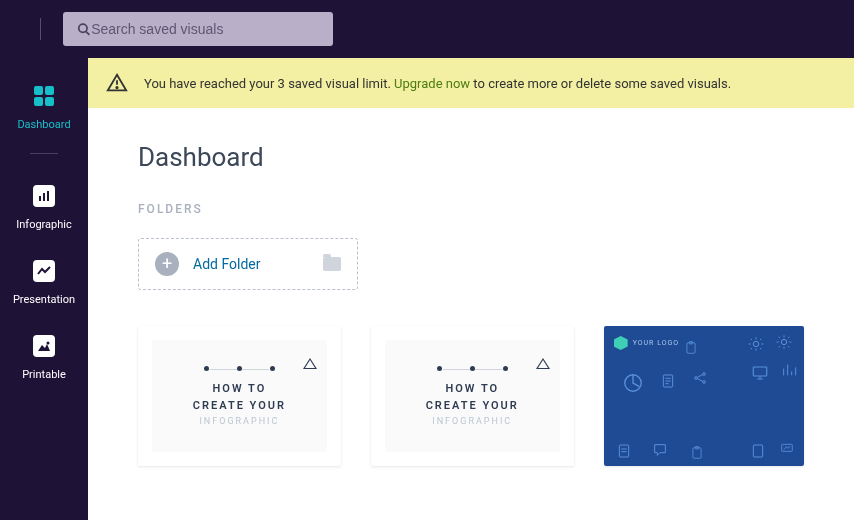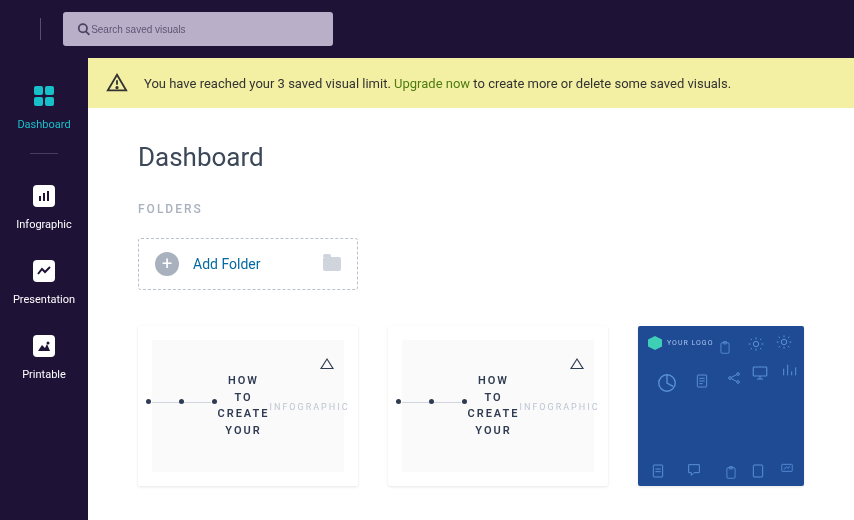--- a/index.html
+++ b/index.html
@@ -4,21 +4,21 @@
 <style>
 * { margin: 0; padding: 0; box-sizing: border-box; }
 body { font-family: -apple-system, BlinkMacSystemFont, "Segoe UI", Roboto, sans-serif; width: 854px; height: 520px; overflow: hidden; background: #fff; }
 
 .topbar { height: 58px; background: #1f1237; display: flex; align-items: center; padding: 0 18px; }
 .logo { display: flex; align-items: center; gap: 8px; }
 .logo-mark { width: 26px; height: 26px; }
 .logo-text { color: #fff; font-weight: 700; letter-spacing: 1px; font-size: 17px; }
 .divider { width: 1px; height: 22px; background: #5a4c77; margin: 0 22px; }
 .search { display: flex; align-items: center; background: #b9afc9; border-radius: 3px; height: 34px; padding: 0 14px; width: 270px; }
-.search input { border: none; background: transparent; outline: none; font-size: 10px; color: #333; width: 100%; }
+.search input { border: none; background: transparent; outline: none; font-size: 14px; color: #333; width: 100%; }
 .search input::placeholder { color: #5e5674; }
 
 .body { display: flex; height: calc(100% - 58px); }
 .sidebar { width: 88px; background: #1f1237; display: flex; flex-direction: column; align-items: center; padding-top: 14px; }
 .side-item { width: 100%; display: flex; flex-direction: column; align-items: center; padding: 10px 0 16px; cursor: pointer; }
 .side-item.active .side-label { color: #17c0c9; }
 .side-icon-wrap { width: 28px; height: 28px; display: flex; align-items: center; justify-content: center; }
 .side-label { color: #fff; font-size: 11px; margin-top: 8px; }
 .side-sep { width: 28px; height: 1px; background: #4a3d62; margin: 6px 0 18px; }
 
@@ -31,22 +31,22 @@
 .page-title { font-size: 26px; color: #3c4858; font-weight: 400; margin-bottom: 30px; }
 .section-label { font-size: 12px; letter-spacing: 2px; color: #a9b1be; font-weight: 500; margin-bottom: 22px; }
 
 .folder-card { border: 1px dashed #b9c1d0; border-radius: 3px; width: 220px; height: 52px; display: flex; align-items: center; padding: 0 16px; gap: 14px; margin-bottom: 36px; cursor: pointer; }
 .plus-circle { width: 24px; height: 24px; border-radius: 50%; background: #a9b1be; color: #fff; display: flex; align-items: center; justify-content: center; font-size: 18px; line-height: 1; }
 .folder-card-label { color: #0369a1; font-size: 14px; flex: 1; }
 .folder-icon { width: 18px; height: 14px; background: #cfd4dd; border-radius: 2px; position: relative; }
 .folder-icon::before { content: ""; position: absolute; top: -3px; left: 0; width: 8px; height: 3px; background: #cfd4dd; border-radius: 2px 2px 0 0; }
 
 .visuals-row { display: flex; gap: 30px; }
-.visual-card { width: 220px; height: 160px; background: #fff; box-shadow: 0 1px 3px rgba(0,0,0,0.1); border-radius: 2px; padding: 14px; }
-.visual-inner { width: 100%; height: 100%; background: #fafafa; padding: 14px; position: relative; display: flex; align-items: center; justify-content: center; }
+.visual-card { width: 220px; height: 140px; background: #fff; box-shadow: 0 1px 3px rgba(0,0,0,0.1); border-radius: 2px; padding: 14px; }
+.visual-inner { width: 100%; height: 100%; background: #fafafa; padding: 14px; position: relative; display: flex; flex-direction: column; align-items: center; justify-content: center; }
 .visual-dots { display: flex; gap: 28px; margin-bottom: 10px; position: relative; }
 .visual-dots::before { content: ""; position: absolute; top: 3px; left: 6px; right: 6px; height: 1px; background: #cfd4dd; }
 .dot { width: 5px; height: 5px; border-radius: 50%; background: #2f3b52; position: relative; z-index: 1; }
 .triangle { width: 0; height: 0; border-left: 7px solid transparent; border-right: 7px solid transparent; border-bottom: 11px solid #2f3b52; position: absolute; right: 10px; top: 18px; }
 .triangle::after { content: ""; position: absolute; left: -5px; top: 2px; width: 0; height: 0; border-left: 5px solid transparent; border-right: 5px solid transparent; border-bottom: 8px solid #fafafa; }
 .visual-title { color: #2f3b52; font-size: 11px; letter-spacing: 2px; text-align: center; line-height: 1.5; font-weight: 600; }
 .visual-subtitle { color: #bcc5d3; font-size: 9px; letter-spacing: 2px; margin-top: 2px; }
 
 .visual-card.dark { padding: 0; overflow: hidden; }
 .visual-dark-inner { width: 100%; height: 100%; background: #1e4b94; padding: 10px; position: relative; }

